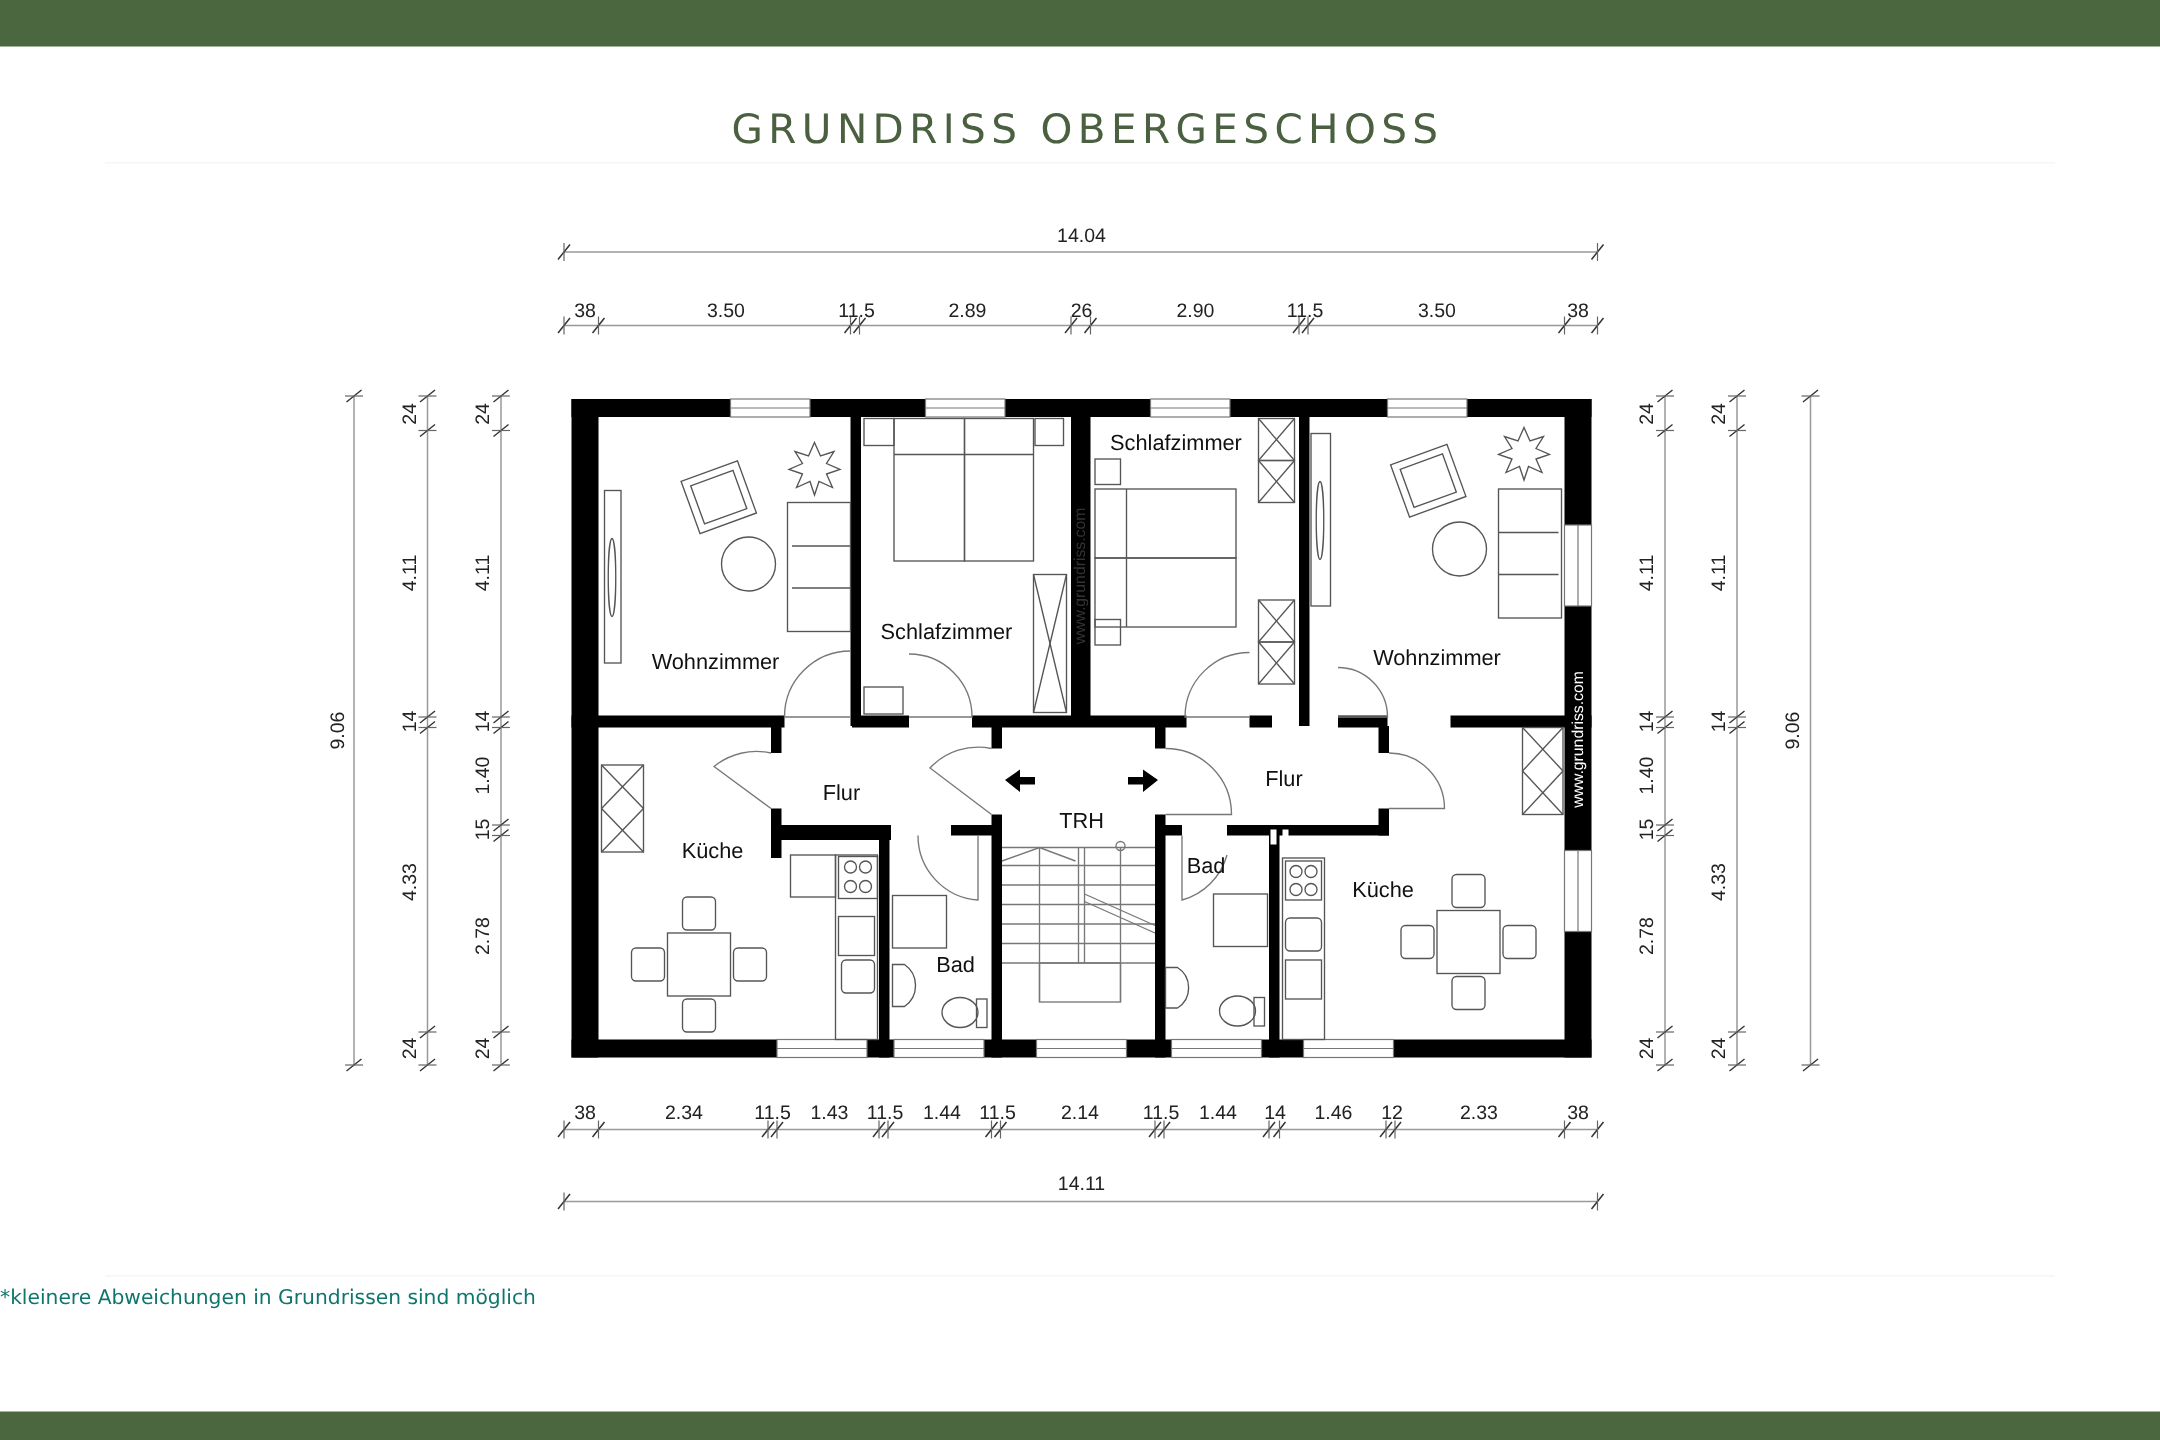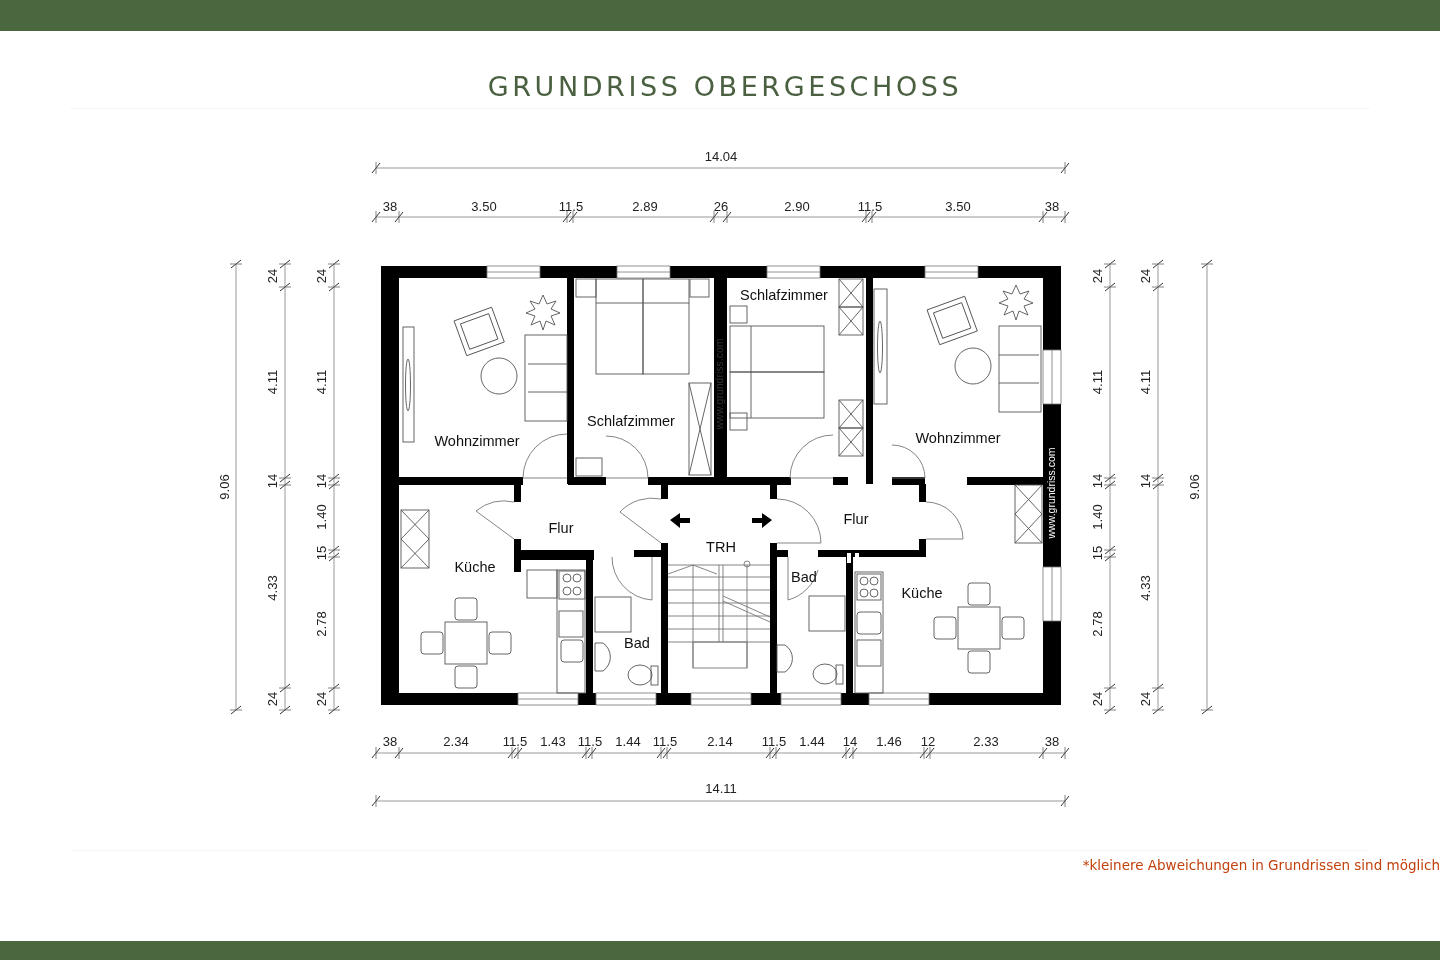--- a/index.html
+++ b/index.html
@@ -10,22 +10,22 @@
   }
   .band-top { position: absolute; left: 0; top: 0; width: 1440px; height: 31px; background: #4b673f; }
   .band-bottom { position: absolute; left: 0; top: 941px; width: 1440px; height: 19px; background: #4b673f; }
   .title {
     position: absolute; left: 0; top: 71px; width: 1450px; text-align: center;
     font-family: "DejaVu Sans", sans-serif; font-size: 27px; letter-spacing: 3.6px;
     color: #4a6040; font-weight: normal;
   }
   .sep { position: absolute; left: 70px; width: 1300px; height: 1px; background: #f6f6f6; }
   .footnote {
-    position: absolute; left: 0; top: 857px; width: 1440px; text-align: right;
-    font-family: "DejaVu Sans", sans-serif; font-size: 13.5px; color: #c2410c;
+    position: absolute; left: 0; top: 857px; width: 1440px; text-align: left;
+    font-family: "DejaVu Sans", sans-serif; font-size: 13.5px; color: #0f766e;
   }
   svg.plan { position: absolute; left: 0; top: 0; }
   .dim text { font-family: "Liberation Sans", sans-serif; font-size: 13px; fill: #222; }
   .room-label { font-family: "Liberation Sans", sans-serif; font-size: 14.5px; fill: #111; }
   .wm { font-family: "Liberation Sans", sans-serif; font-size: 10.5px; }
 </style>
 </head>
 <body>
 
 <div class="band-top"></div>

